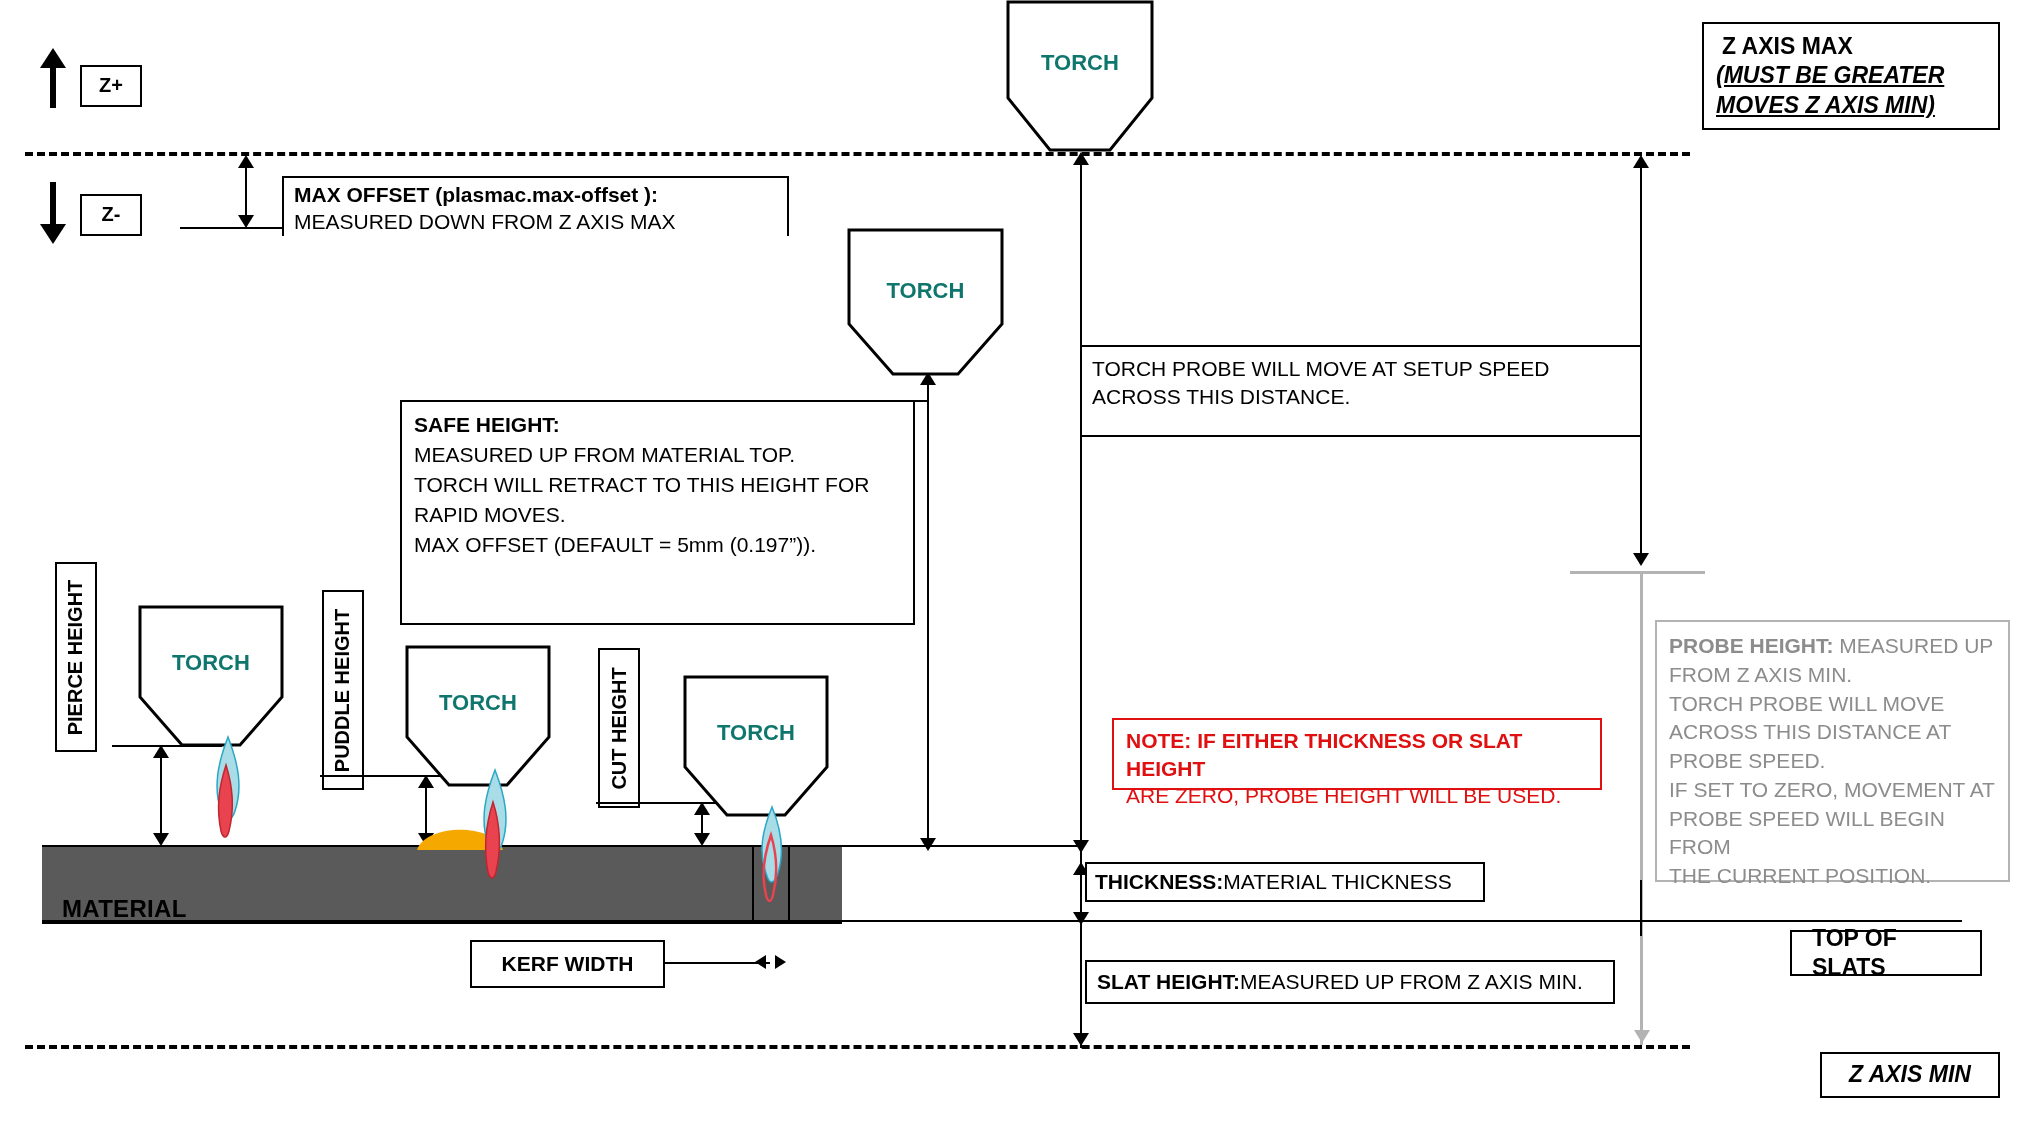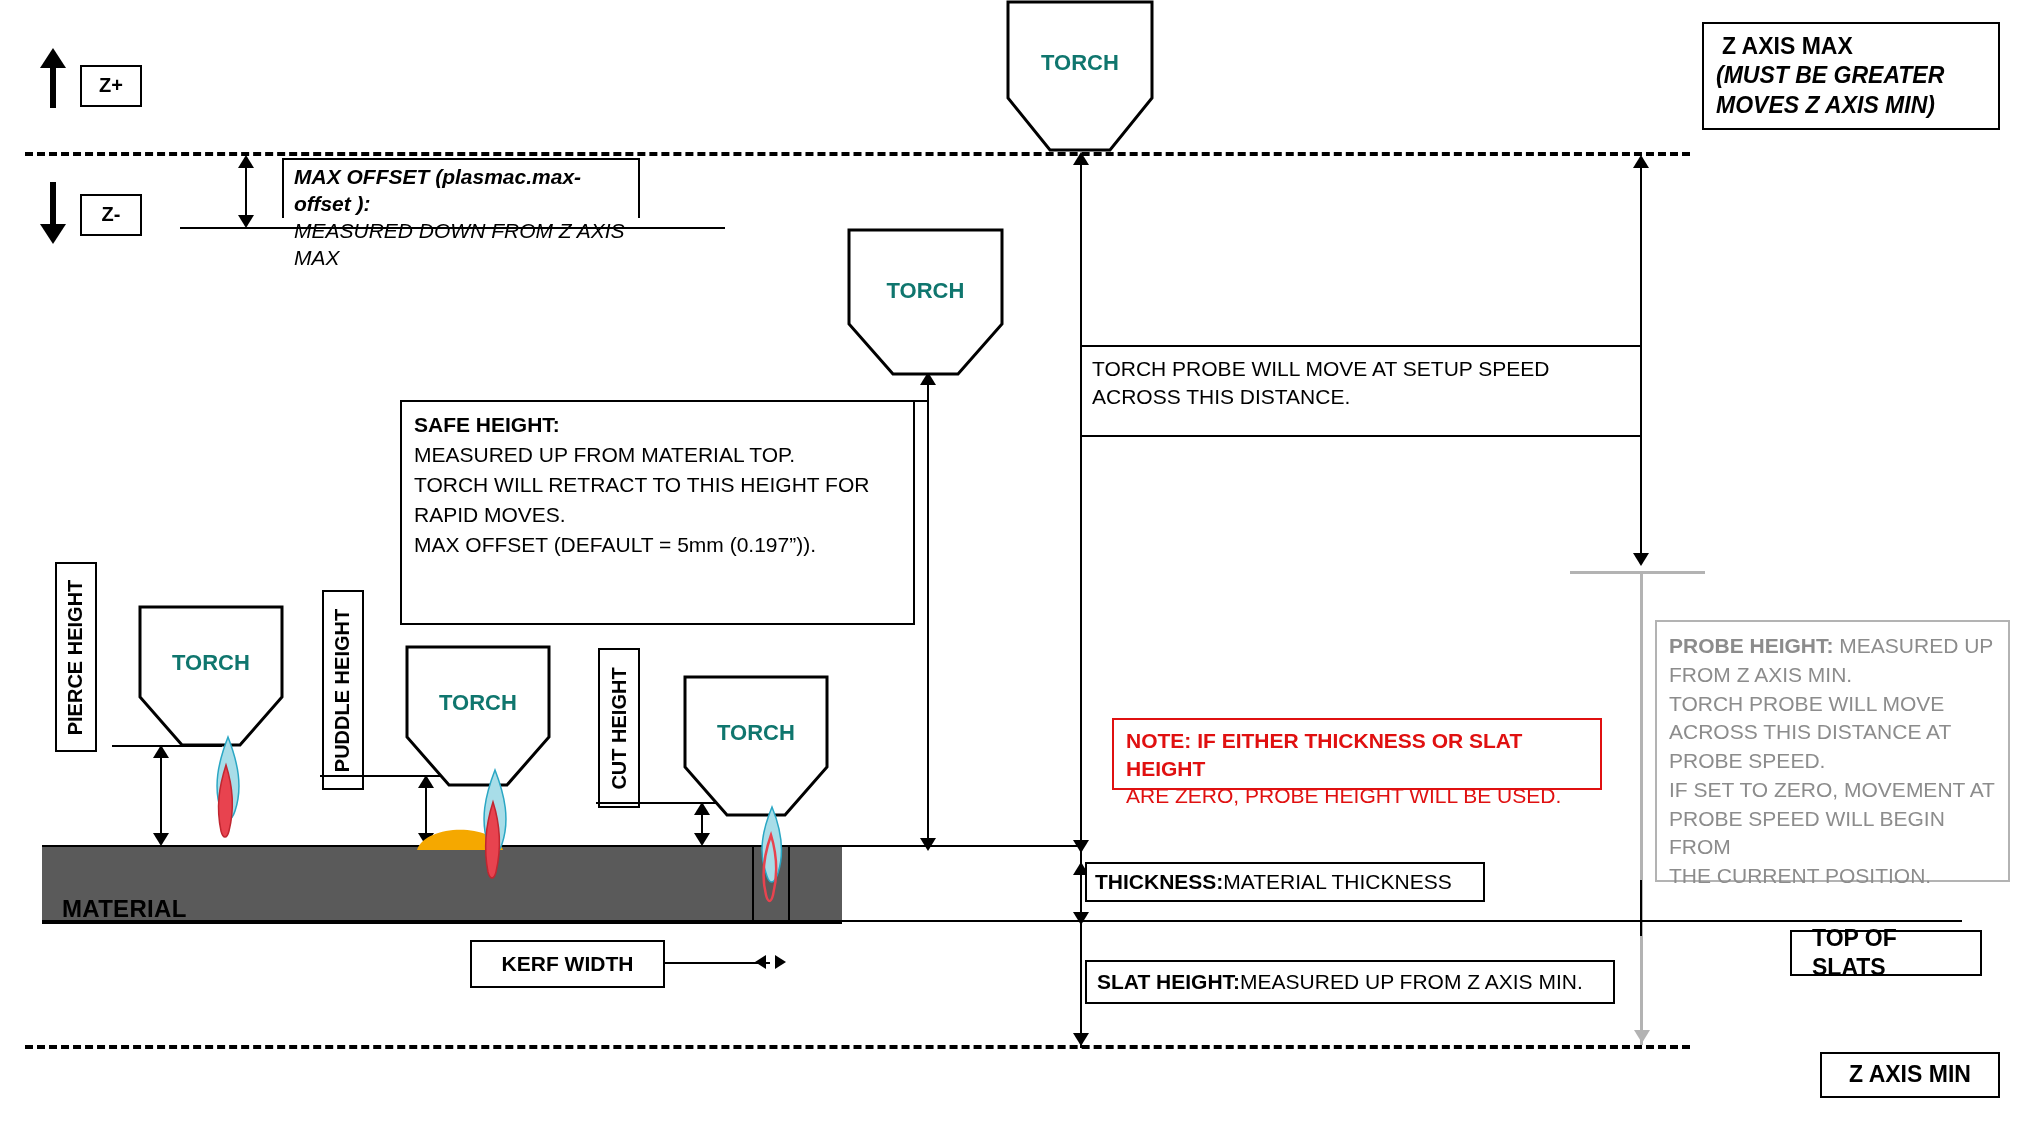--- a/index.html
+++ b/index.html
@@ -126,21 +126,21 @@
     justify-content:center;
     text-align:center;
   }
   .vlabel span {
     transform: rotate(-90deg);
     white-space: nowrap;
     display:block;
   }
 
   .note-red { color:#e01010; font-weight:bold; }
-  .ital { font-style: italic; }
+  .ital { font-style: italic; text-decoration: underline; }
   .bold { font-weight: bold; }
 </style>
 </head>
 <body>
 
 <div id="stage">
 
   <div class="abs dashed-h" style="left:25px; top:152px; width:1665px;"></div>
   <div class="abs dashed-h" style="left:25px; top:1045px; width:1665px;"></div>
 
@@ -160,21 +160,21 @@
     <div class="bold" style="font-size:23px;margin-left:6px;">Z AXIS MAX</div>
     <div class="bold ital" style="font-size:23px;">(MUST BE GREATER</div>
     <div class="bold ital" style="font-size:23px;">MOVES Z AXIS MIN)</div>
   </div>
 
   <div class="abs arrow-up" style="left:238px; top:155px;"></div>
   <div class="abs vline" style="left:245px; top:162px; height:53px;"></div>
   <div class="abs arrow-down" style="left:238px; top:215px;"></div>
   <div class="abs hline" style="left:180px; top:227px; width:545px;"></div>
 
-  <div class="abs box" style="left:282px; top:158px; width:358px; height:60px; border-bottom:none; padding:4px 10px;font-style:italic;">
+  <div class="abs box" style="left:282px; top:176px; width:507px; height:60px; border-bottom:none; padding:4px 10px;">
     <div class="bold">MAX OFFSET (plasmac.max-offset ):</div>
     <div>MEASURED DOWN FROM Z AXIS MAX</div>
   </div>
 
   <div class="torch" style="left:1000px; top:0px; width:160px; height:152px;">
     <svg width="160" height="152" viewBox="0 0 160 152">
       <polygon points="8,2 152,2 152,98 110,150 50,150 8,98" fill="#ffffff" stroke="#000000" stroke-width="3"></polygon>
     </svg>
     <div class="torch-label" style="top:50px;">TORCH</div>
   </div>
@@ -257,21 +257,21 @@
       <span>  MATERIAL THICKNESS</span>
   </div>
 
   <div class="abs box" style="left:1085px; top:960px; width:530px; height:44px; padding:5px 10px; font-size:21px; display:flex; align-items:center;">
     <b>SLAT HEIGHT:</b>
       <span>  MEASURED UP FROM Z AXIS MIN.</span>
   </div>
 
   <div class="abs box" style="left:1790px; top:930px; width:192px; height:46px; padding:6px 20px; font-size:23px; font-weight:bold; display:flex; align-items:center; justify-content:center;">TOP OF SLATS</div>
 
-  <div class="abs box" style="left:1820px; top:1052px; width:180px; height:46px; padding:6px 26px; font-size:23px; font-weight:bold; display:flex; align-items:center; justify-content:center;">Z AXIS MIN</div>
+  <div class="abs box" style="left:1820px; top:1052px; width:180px; height:46px; padding:6px 26px; font-size:23px; font-weight:bold; display:flex; align-items:center; justify-content:center;font-style:italic;">Z AXIS MIN</div>
 
   <div class="abs vlabel" style="left:55px; top:562px; width:42px; height:190px;">
     <span>PIERCE HEIGHT</span>
   </div>
   <div class="abs arrow-up" style="left:153px; top:745px;"></div>
   <div class="abs vline" style="left:160px; top:752px; height:85px;"></div>
   <div class="abs arrow-down" style="left:153px; top:833px;"></div>
   <div class="abs hline" style="left:112px; top:745px; width:110px;"></div>
 
   <div class="torch" style="left:135px; top:605px; width:152px; height:142px;">

